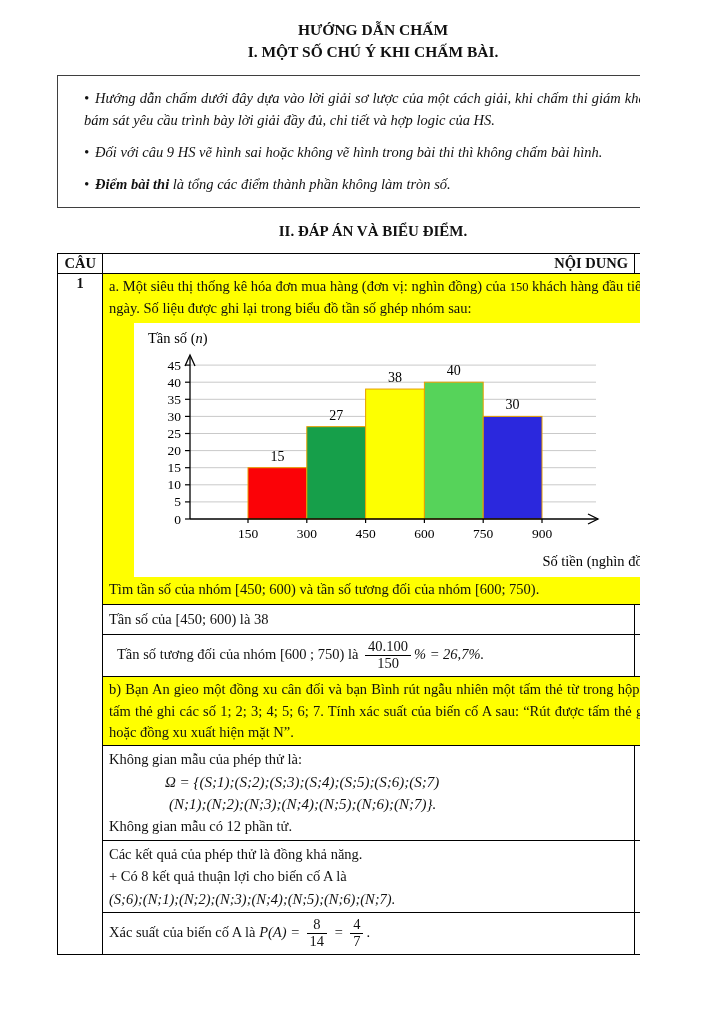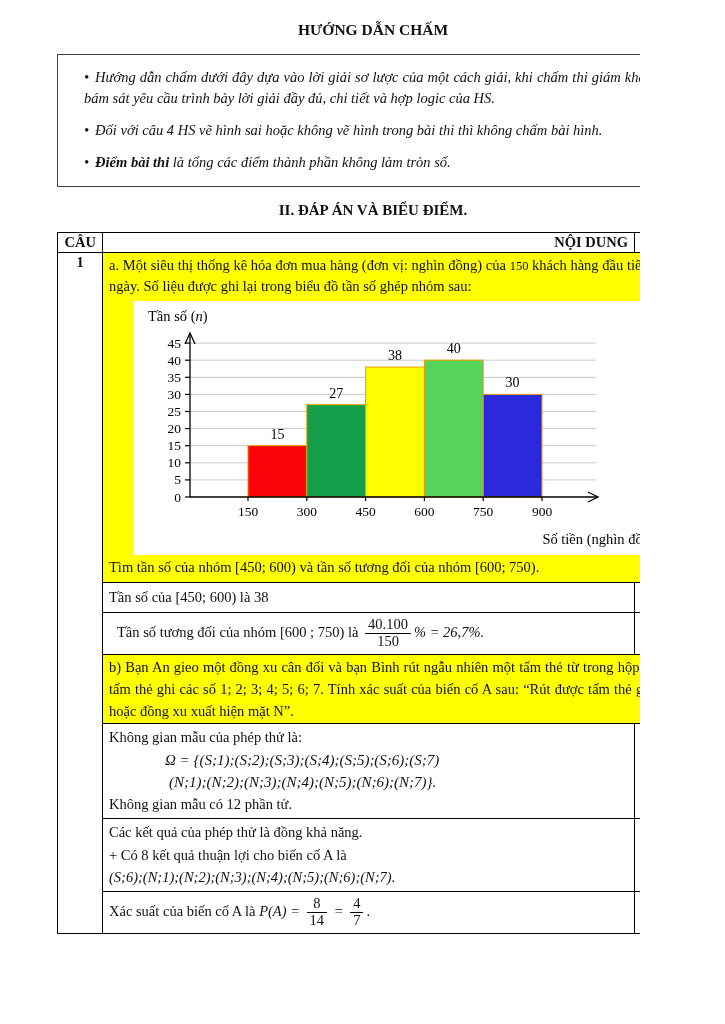--- a/index.html
+++ b/index.html
@@ -40,24 +40,25 @@
   .t{margin:2px 0;line-height:1.42;}
   #chart-svg text{font-family:"Liberation Serif", serif;fill:#000;}
 </style>
 </head>
 <body>
 
 <div class="page">
   <div class="content">
 
     <div class="doc-title">HƯỚNG DẪN CHẤM</div>
+    <div class="doc-subtitle">I. MỘT SỐ CHÚ Ý KHI CHẤM BÀI.</div>
 
     <div class="note-box">
       <p><span class="bullet-dot">•</span><span>Hướng dẫn chấm dưới đây dựa vào lời giải sơ lược của một cách giải, khi chấm thi giám khảo cần bám sát yêu cầu trình bày lời giải đầy đủ, chi tiết và hợp logic của HS.</span></p>
-      <p><span class="bullet-dot">•</span><span>Đối với câu 4 HS vẽ hình sai hoặc không vẽ hình trong bài thi thì không chấm bài hình.</span></p>
+      <p><span class="bullet-dot">•</span><span>Đối với câu 9 HS vẽ hình sai hoặc không vẽ hình trong bài thi thì không chấm bài hình.</span></p>
       <p><span class="bullet-dot">•</span><b>Điểm bài thi</b> <span>là tổng các điểm thành phần không làm tròn số.</span></p>
     </div>
 
     <div class="section-title">II. ĐÁP ÁN VÀ BIỂU ĐIỂM.</div>
 
     <table class="answer">
       <colgroup>
           <col class="col-cau">
           <col class="col-nd">
           <col class="col-diem">

